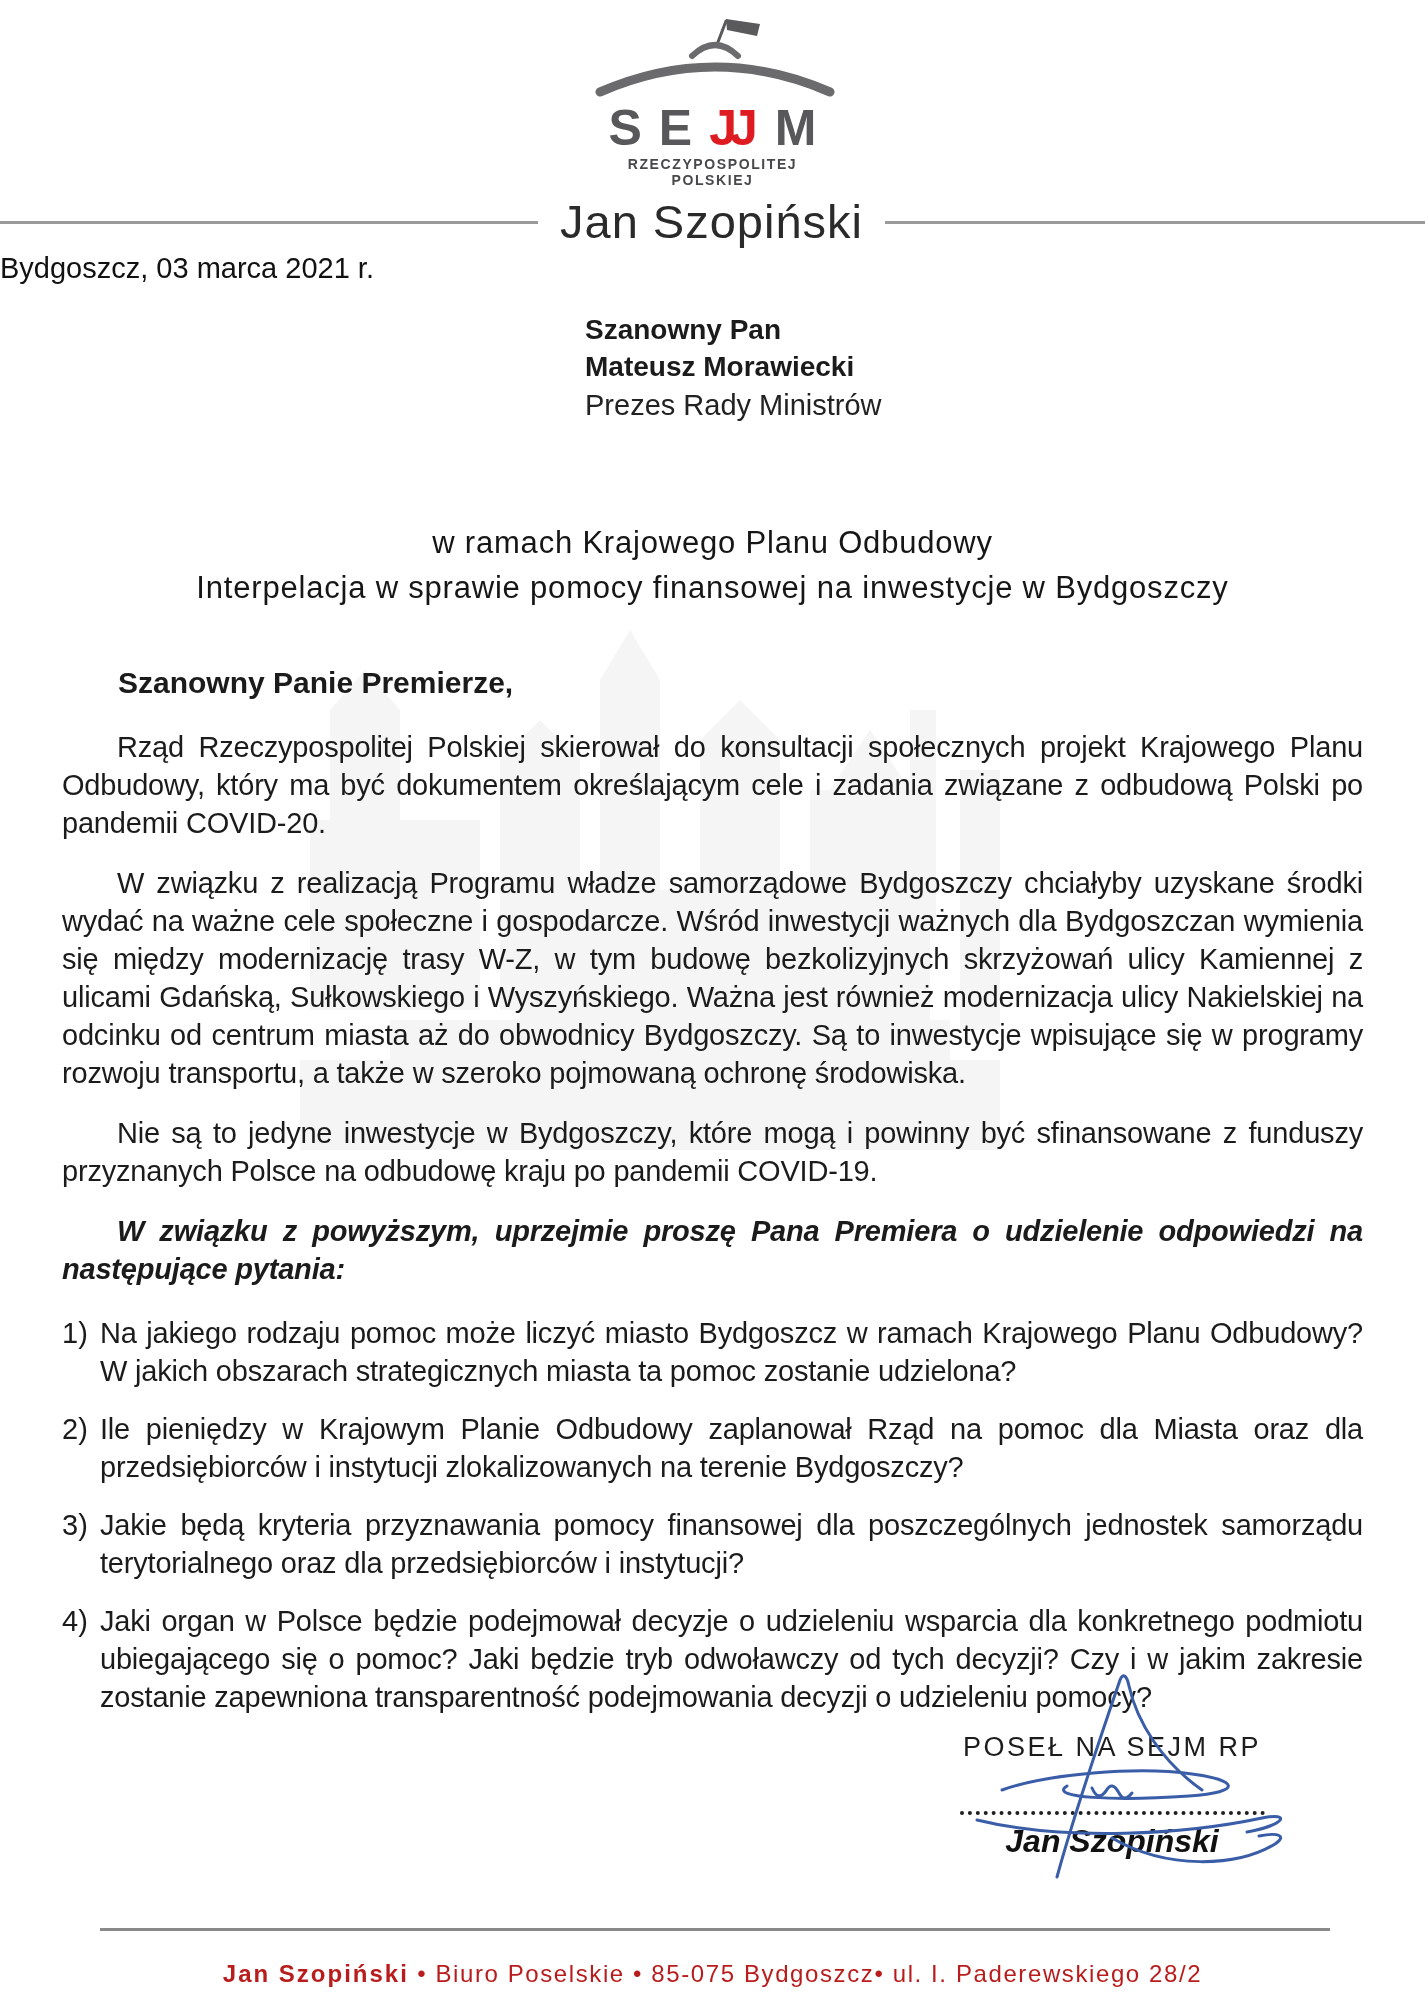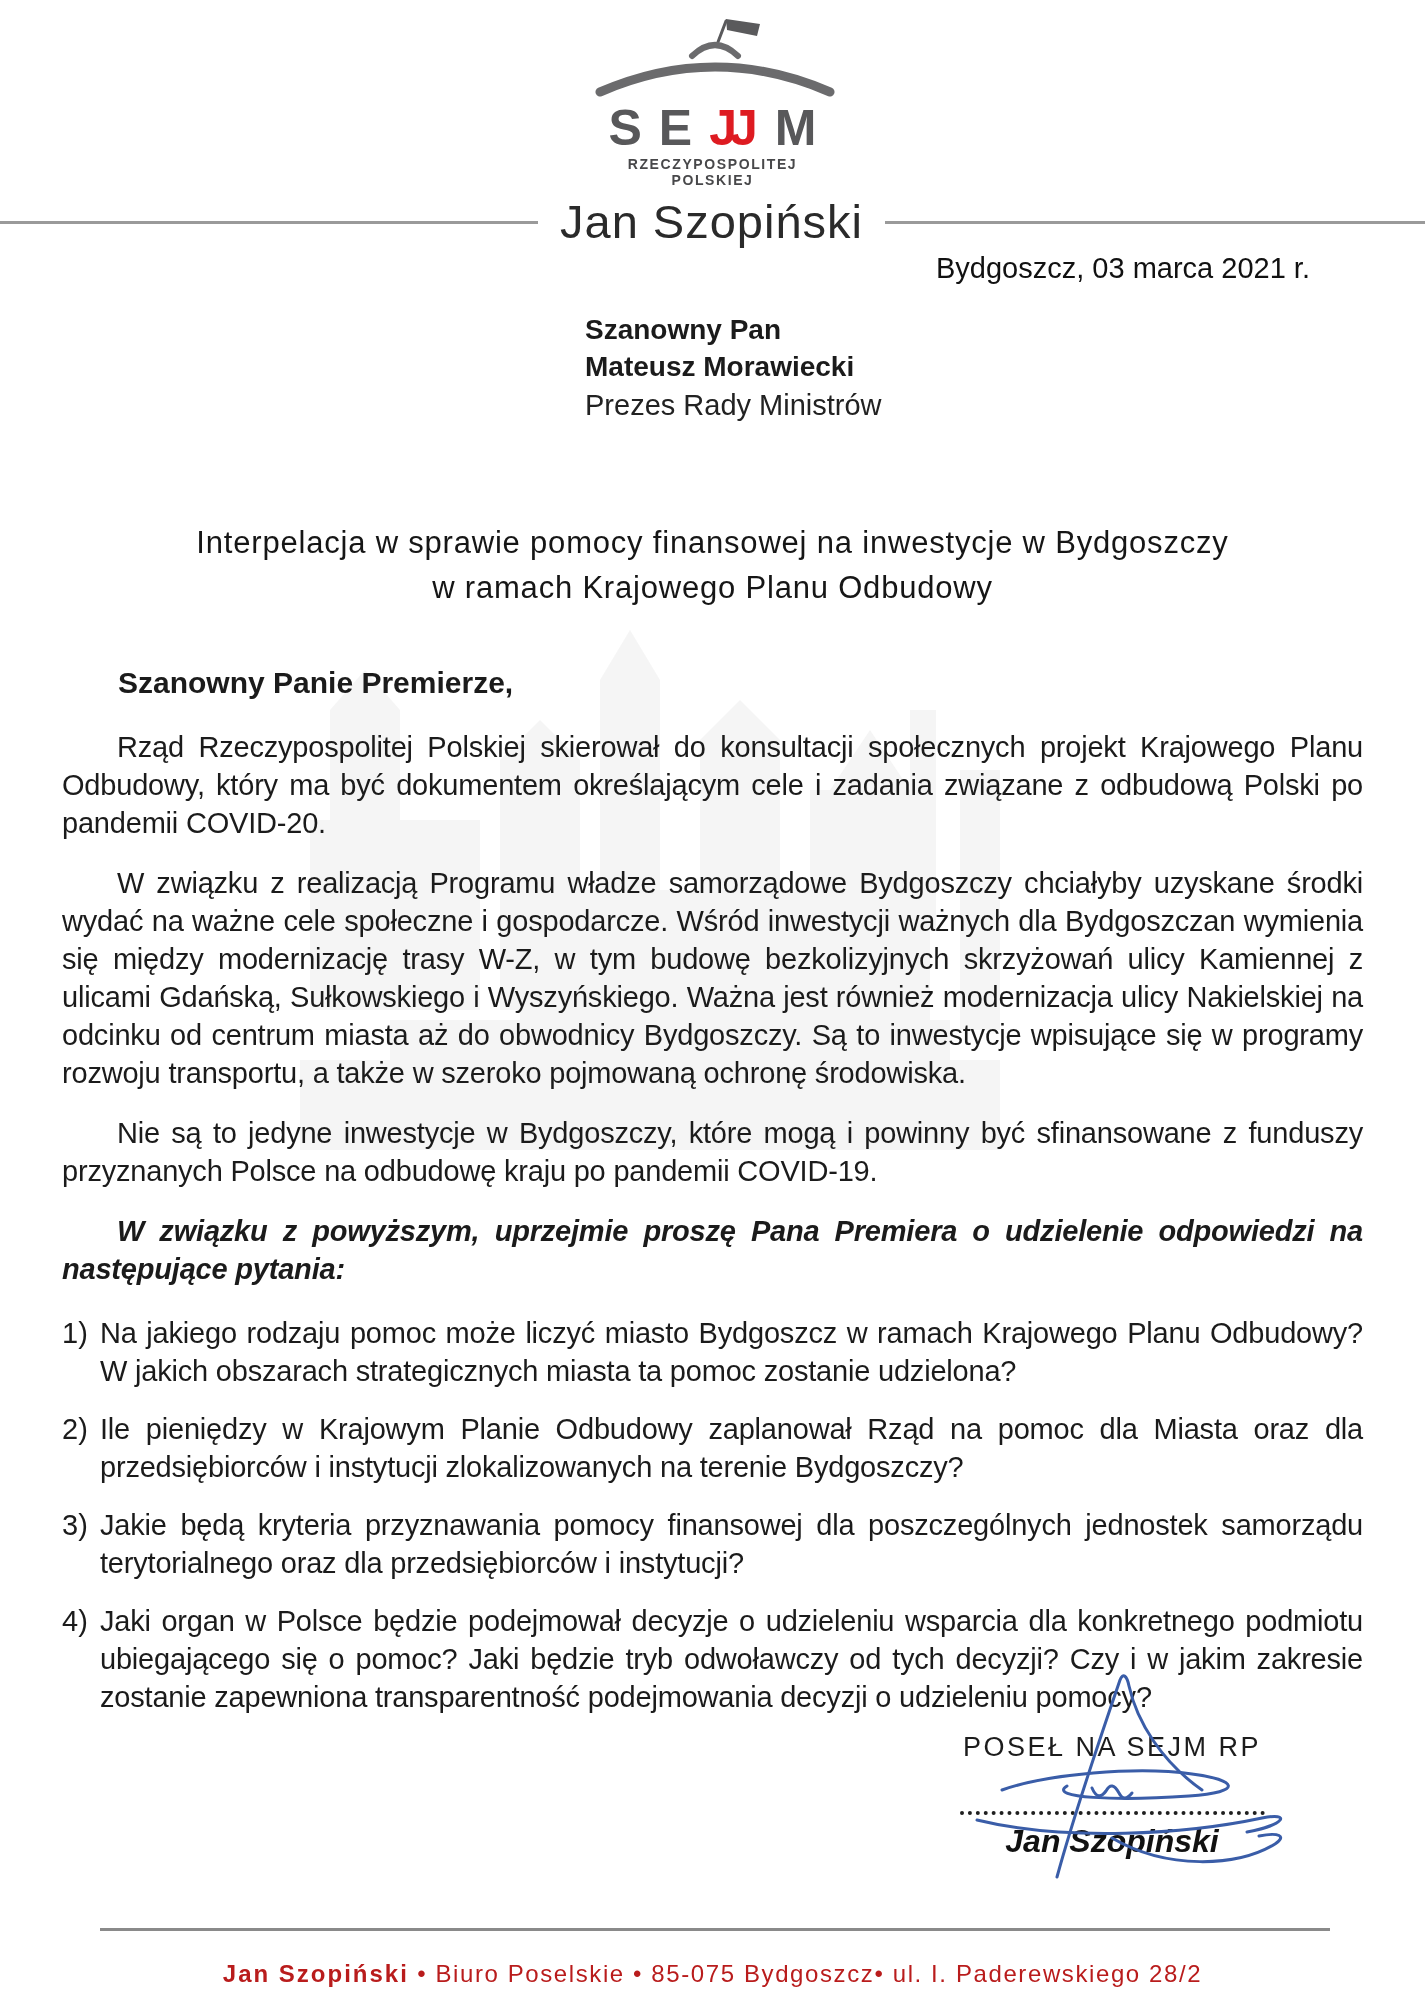--- a/index.html
+++ b/index.html
@@ -17,21 +17,21 @@
     font-size:50px; font-weight:600; line-height:48px; color:#58585a;}
   .sejm-letters .gray-left{letter-spacing:17px; margin-right:-17px;}
   .sejm-letters .red-jj{color:#de1b21; letter-spacing:-7px; margin-right:7px; font-weight:700;}
   .sejm-subtitle{font-size:14px; font-weight:bold; letter-spacing:1.6px; color:#48484a; margin-top:4px;}
   .name-rule-row{display:flex; align-items:center; margin-top:6px;}
   .name-rule-row .rule{height:3px; background:#9a9a9a;}
   .rule.left{width:538px; flex:none;}
   .rule.right{flex:1;}
   .letterhead-name{flex:none; margin:0 22px; font-size:47px; font-weight:400; color:#2a2a2a;
     letter-spacing:1px; line-height:56px; white-space:nowrap;}
-  .date-row{text-align:right; padding-right:115px; font-size:29px; margin-top:2px; color:#111;}
+  .date-row{text-align:left; padding-right:115px; font-size:29px; margin-top:2px; color:#111;}
   
   .recipient{margin:26px 0 0 585px; text-align:left; line-height:37px;}
   .recipient .bold{font-weight:bold; font-size:28px;}
   .recipient .normal{font-weight:400; font-size:29px; color:#222; margin-top:2px;}
   
   .subject{margin-top:96px; text-align:center; font-size:31px; letter-spacing:.8px; line-height:45px; color:#161616;}
   
   .salutation{margin:56px 62px 0 118px; font-size:30px; font-weight:bold;}
   .body-p{margin:28px 62px 0 62px; font-size:29px; line-height:38px; text-align:justify;
     text-indent:55px; letter-spacing:-0.2px;}
@@ -110,22 +110,22 @@
       </div>
     </header>
 
     <section class="recipient">
       <div class="bold">Szanowny Pan</div>
       <div class="bold">Mateusz Morawiecki</div>
       <div class="normal">Prezes Rady Ministrów</div>
     </section>
 
     <section class="subject">
+      <div>w ramach Krajowego Planu Odbudowy</div>
       <div>Interpelacja w sprawie pomocy finansowej na inwestycje w Bydgoszczy</div>
-      <div>w ramach Krajowego Planu Odbudowy</div>
     </section>
 
     <p class="salutation">Szanowny Panie Premierze,</p>
 
     <p class="body-p">Rząd Rzeczypospolitej Polskiej skierował do konsultacji społecznych projekt Krajowego Planu Odbudowy, który ma być dokumentem określającym cele i zadania związane z odbudową Polski po pandemii COVID-20.</p>
     <p class="body-p">W związku z realizacją Programu władze samorządowe Bydgoszczy chciałyby uzyskane środki wydać na ważne cele społeczne i gospodarcze. Wśród inwestycji ważnych dla Bydgoszczan wymienia się między modernizację trasy W-Z, w tym budowę bezkolizyjnych skrzyżowań ulicy Kamiennej z ulicami Gdańską, Sułkowskiego i Wyszyńskiego. Ważna jest również modernizacja ulicy Nakielskiej na odcinku od centrum miasta aż do obwodnicy Bydgoszczy. Są to inwestycje wpisujące się w programy rozwoju transportu, a także w szeroko pojmowaną ochronę środowiska.</p>
     <p class="body-p">Nie są to jedyne inwestycje w Bydgoszczy, które mogą i powinny być sfinansowane z funduszy przyznanych Polsce na odbudowę kraju po pandemii COVID-19.</p>
     <p class="body-p request">W związku z powyższym, uprzejmie proszę Pana Premiera o udzielenie odpowiedzi na następujące pytania:</p>
 
     <div class="questions">

